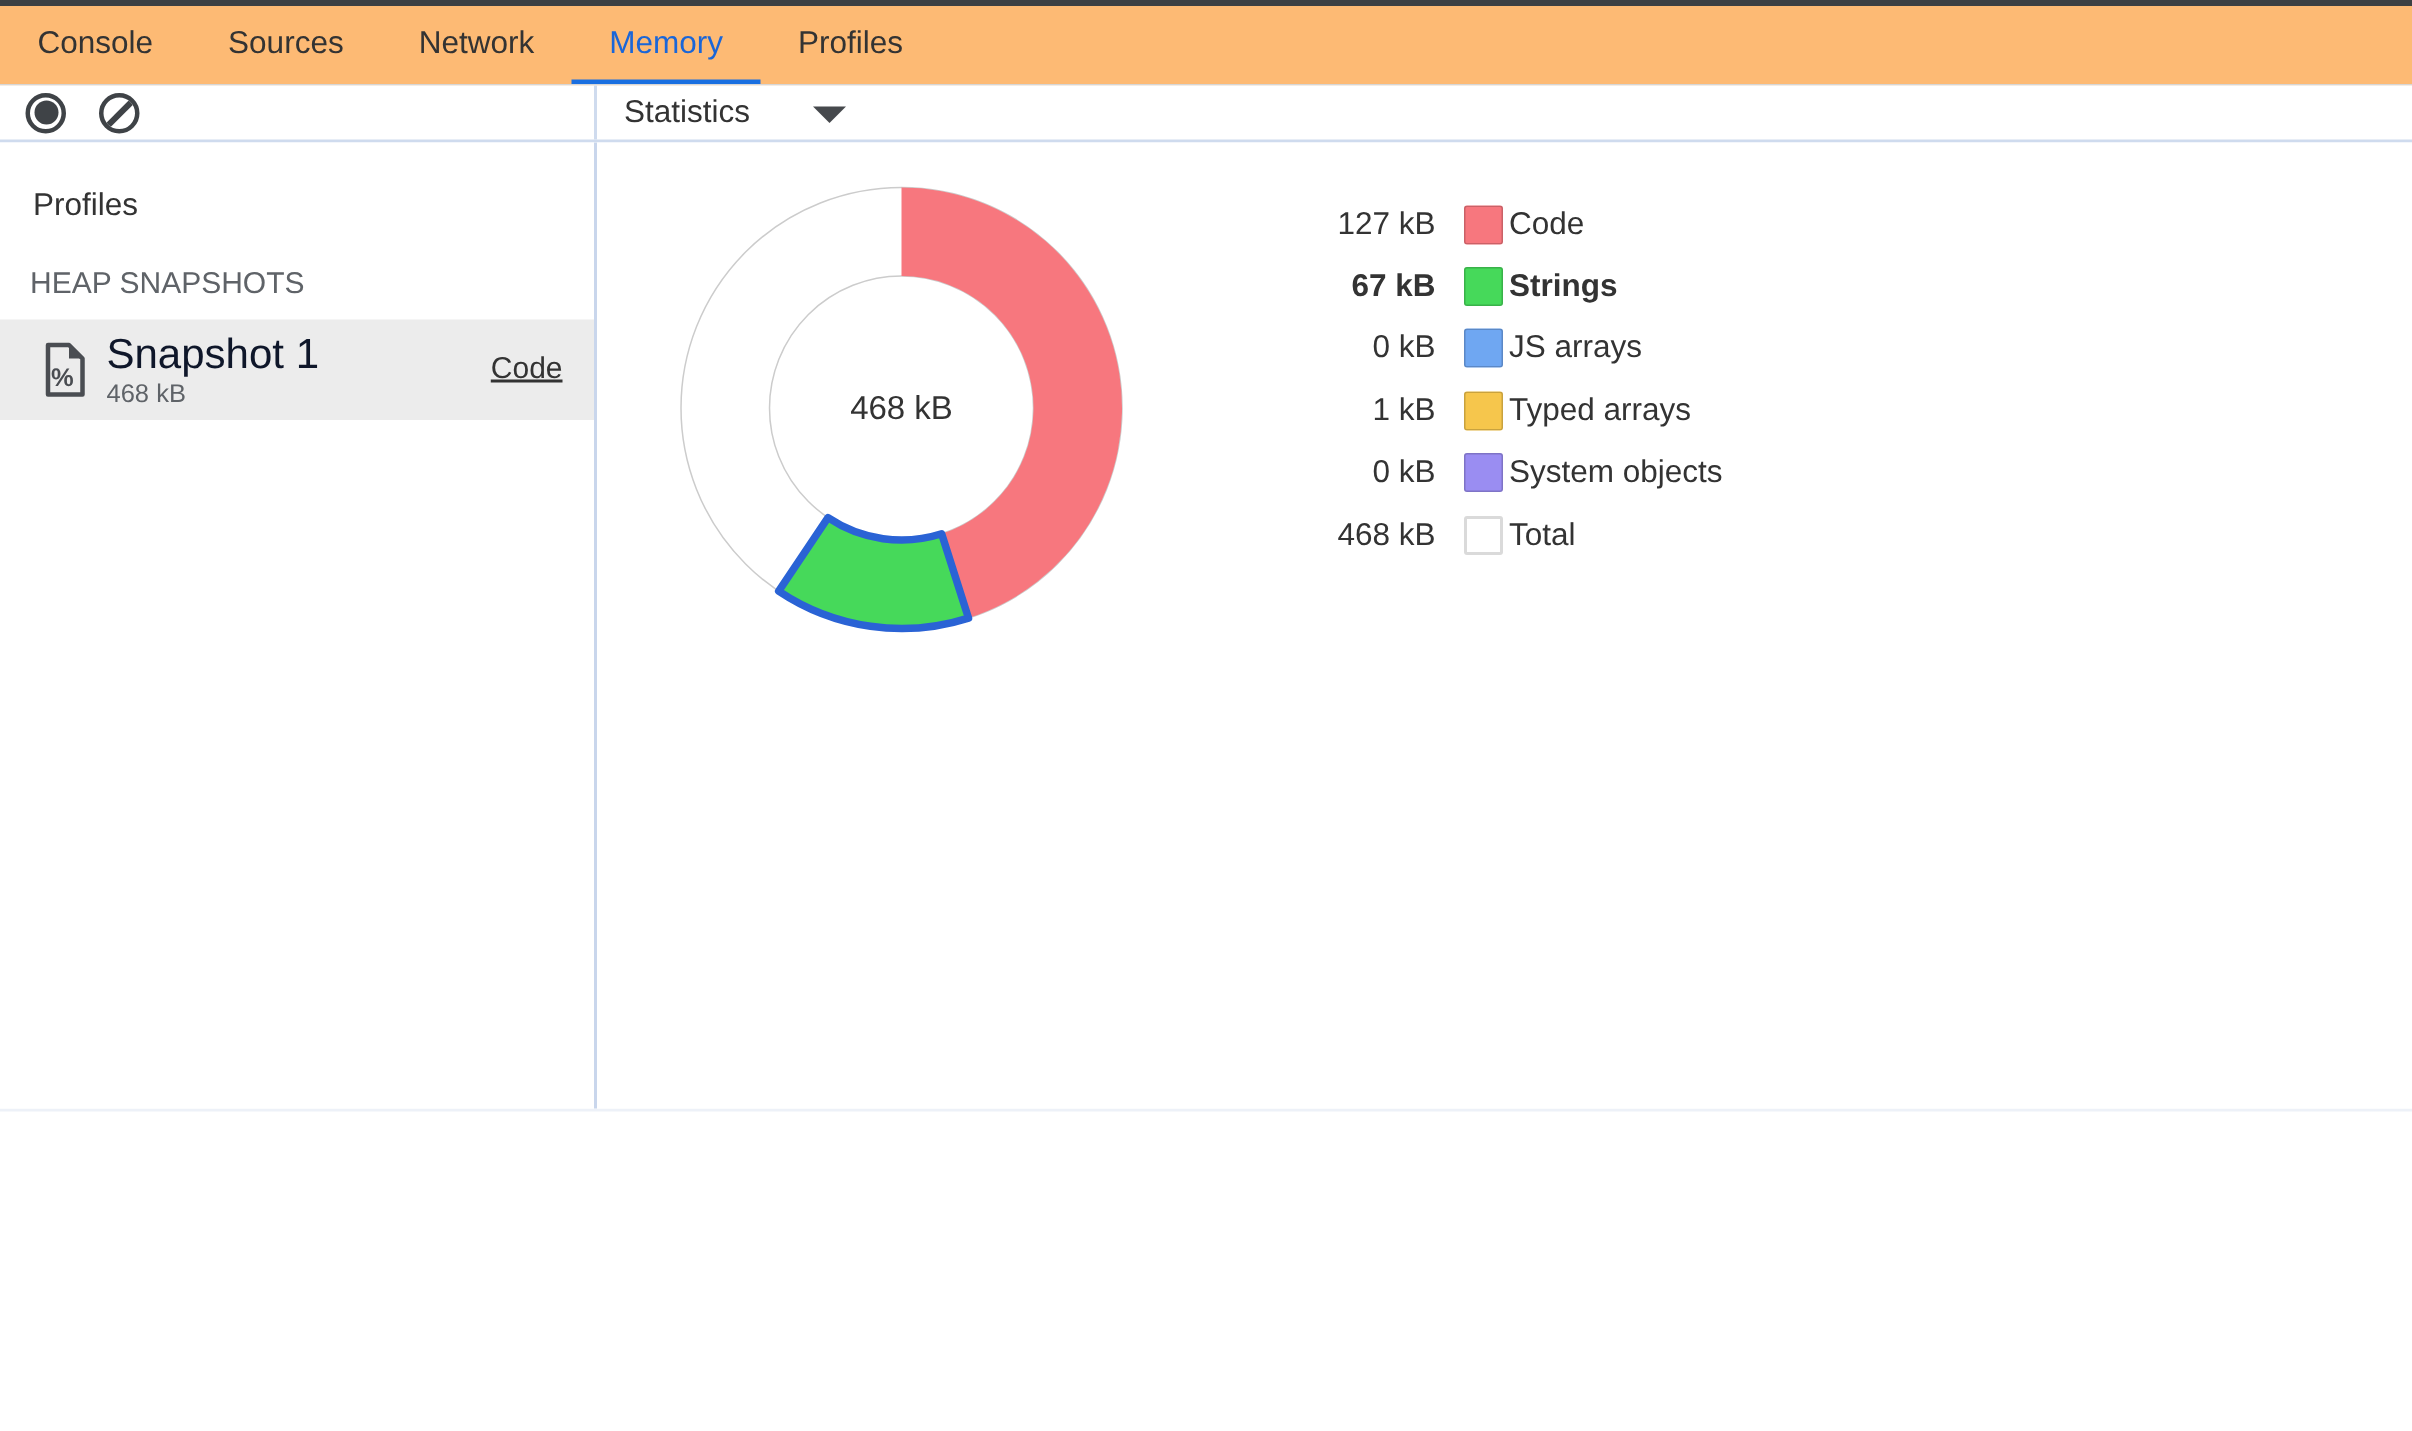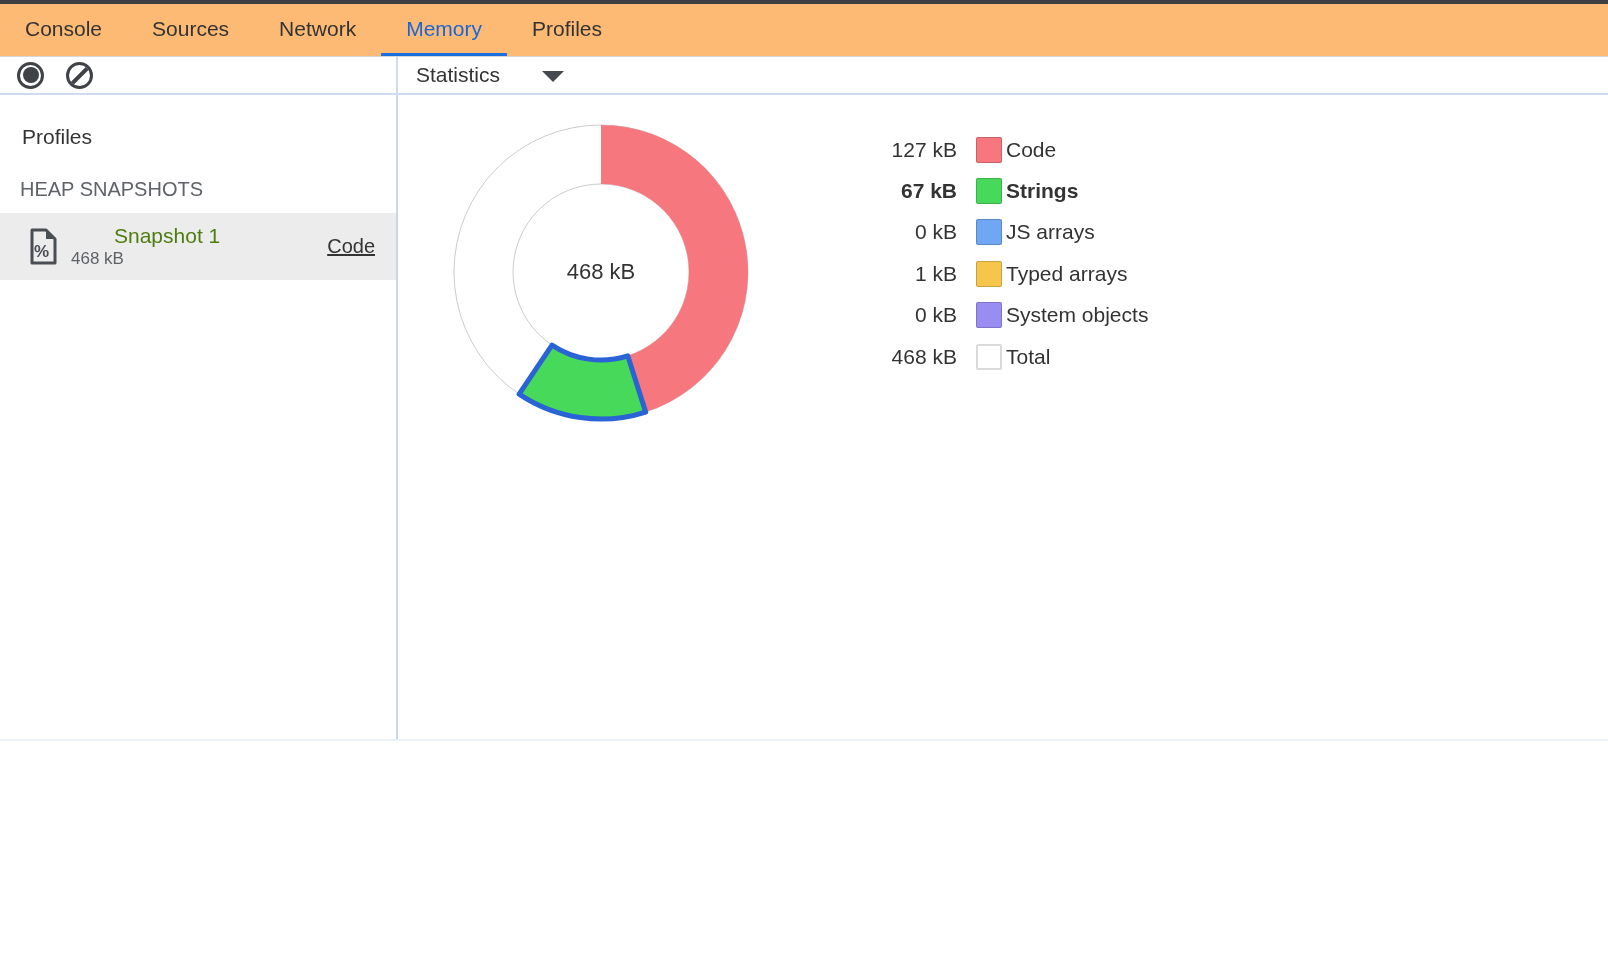--- a/index.html
+++ b/index.html
@@ -77,21 +77,21 @@
   .profiles-title { position: absolute; top: 30px; left: 22px; font-size: 21px; color: #333; }
   .heap-section-title { position: absolute; top: 83px; left: 20px; font-size: 20px; color: #5f6368; }
   .snapshot-row {
     position: absolute; top: 118px; left: 0; right: 0; height: 67px;
     background: #ececec;
     display: flex; align-items: center;
     padding: 0 21px 0 28px;
     cursor: pointer;
   }
   .snapshot-texts { margin-left: 13px; }
-  .snapshot-title { font-size: 21px; color: #4d7c0f; margin-left: 43px; }
+  .snapshot-title { font-size: 28px; color: #0f172a; }
   .snapshot-size { font-size: 17px; color: #5f6368; margin-top: 1px; }
   .save-link {
     margin-left: auto; font-size: 20px; color: #333;
     text-decoration: underline; cursor: pointer;
   }
 
   .main { flex: 1; position: relative; background: #fff; }
 
   
   .donut-wrap { position: absolute; left: 48px; top: 22px; width: 310px; height: 310px; }

